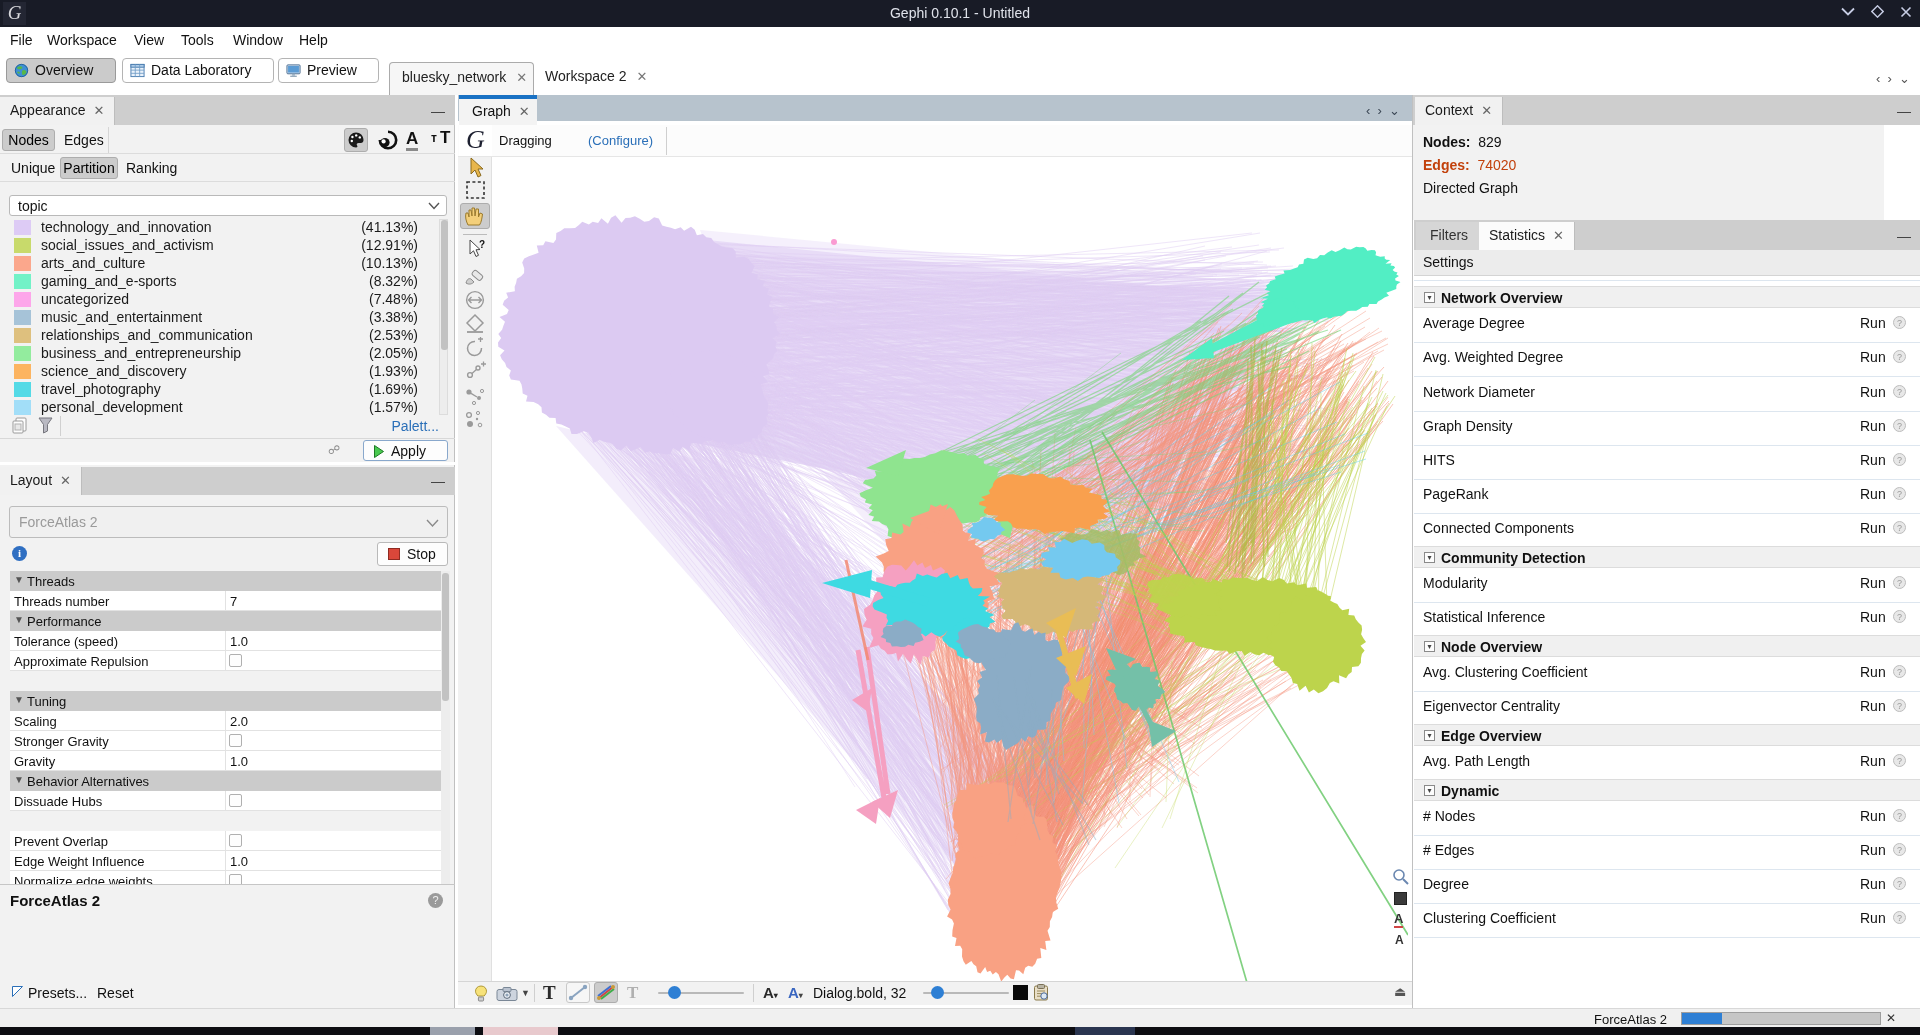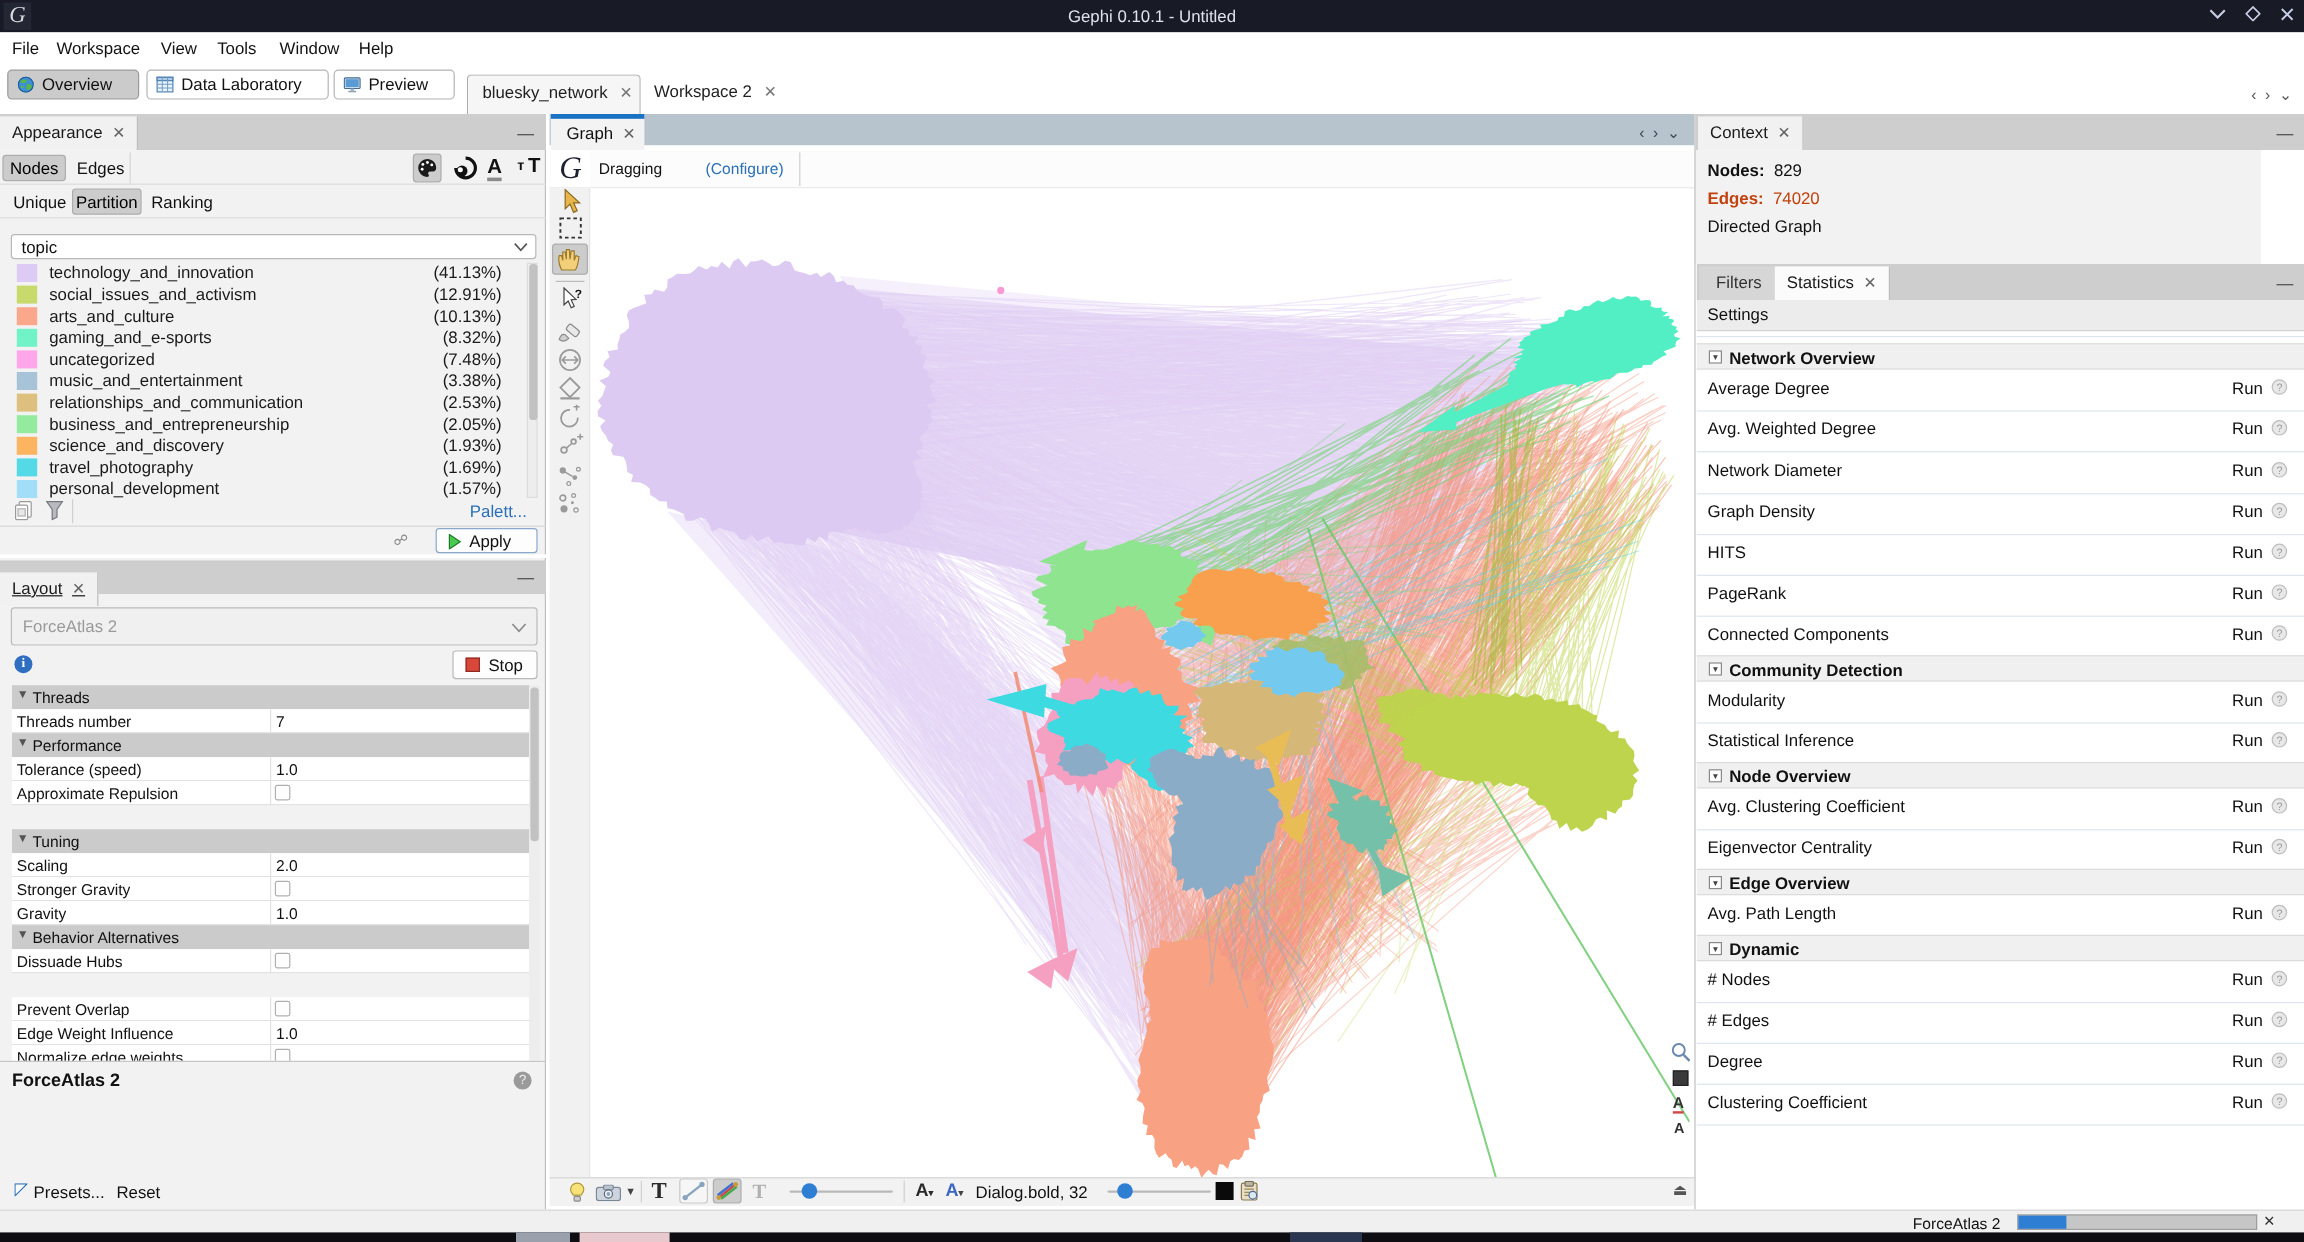--- a/index.html
+++ b/index.html
@@ -236,21 +236,21 @@
           <svg style="position:absolute;left:9px;top:4px;" width="12" height="13" viewBox="0 0 12 13">
             <path d="M1.5 0.5 L10.5 6.5 L1.5 12.5 Z" fill="#49c94f" stroke="#1d7a24"></path>
           </svg>
           <span style="position:absolute;left:27px;top:2px;font-size:14px;color:#111;">Apply</span>
         </div>
       </div>
   </div>
 
   <div id="layoutp" class="abs">
     <div class="hstrip" style="position:absolute;left:0;top:2px;width:455px;height:28px;">
-        <div class="ptab" style="left:0;top:10px;text-decoration:underline;">Layout<span class="x">✕</span></div>
+        <div class="ptab" style="left:0;top:0;">Layout<span class="x">✕</span></div>
         <div class="mini" style="top:6px;">—</div>
       </div>
     <div style="position:absolute;left:9px;top:41px;width:439px;height:32px;background:#f0f0f0;border:1px solid #bcbcbc;border-radius:3px;">
         <span style="position:absolute;left:9px;top:7px;font-size:14px;color:#9a9a9a;">ForceAtlas 2</span>
         <svg style="position:absolute;right:8px;top:12px;" width="13" height="9" viewBox="0 0 13 9">
           <path d="M1 1 L6.5 7 L12 1" fill="none" stroke="#8a8a8a" stroke-width="1.4"></path>
         </svg>
       </div>
       <div style="position:absolute;left:12px;top:81px;width:15px;height:15px;border-radius:50%;background:#2f6fc2;color:#fff;font-size:11px;font-weight:bold;text-align:center;line-height:15px;font-family:'Liberation Serif',serif;">i</div>
       <div style="position:absolute;left:377px;top:77px;width:71px;height:24px;background:#fdfdfd;border:1px solid #b9b9b9;border-radius:3px;">

